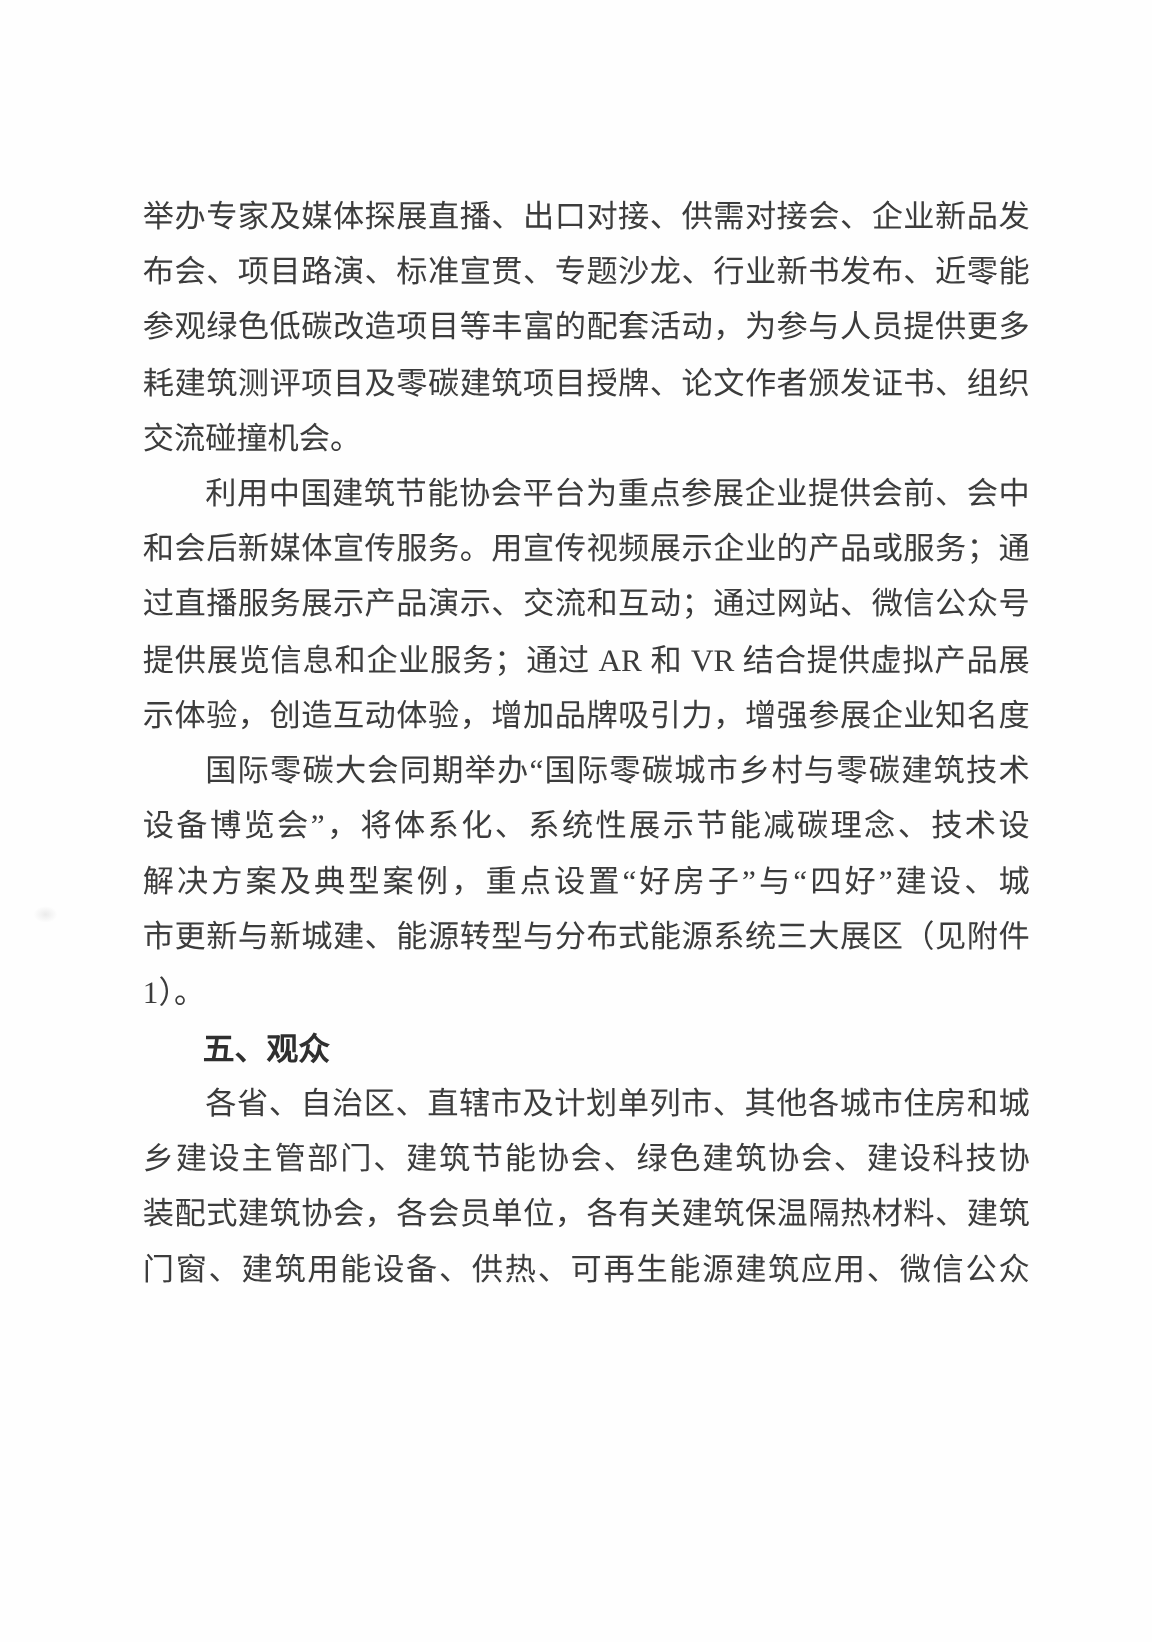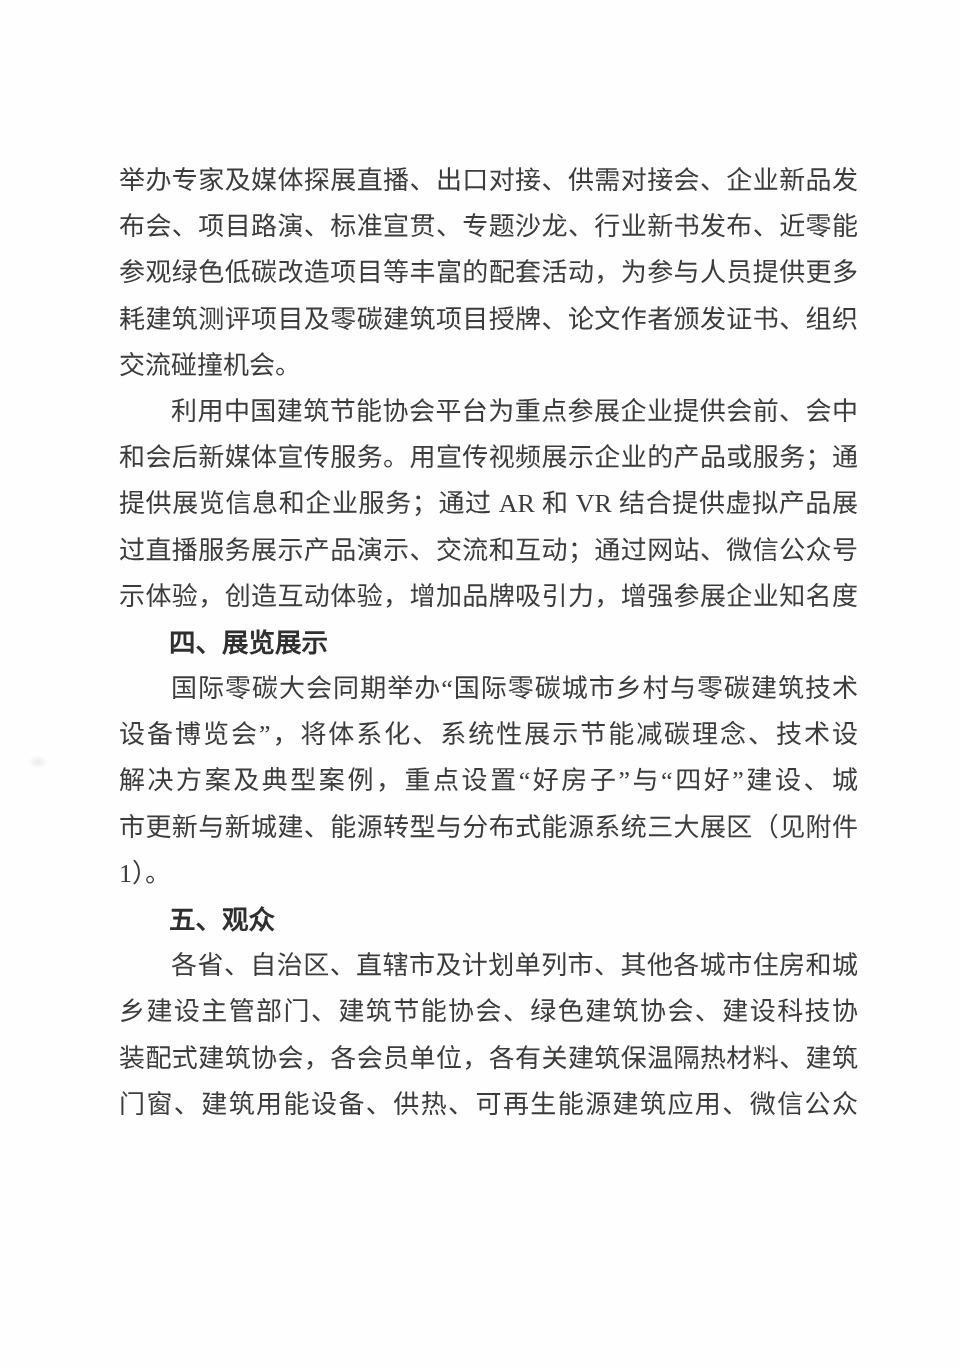--- a/index.html
+++ b/index.html
@@ -70,25 +70,24 @@
   <div class="text-block">
 
     <p class="line">举办专家及媒体探展直播、出口对接、供需对接会、企业新品发</p>
     <p class="line">布会、项目路演、标准宣贯、专题沙龙、行业新书发布、近零能</p>
     <p class="line">参观绿色低碳改造项目等丰富的配套活动，为参与人员提供更多</p>
     <p class="line">耗建筑测评项目及零碳建筑项目授牌、论文作者颁发证书、组织</p>
     <p class="line plain">交流碰撞机会。</p>
 
     <p class="line first">利用中国建筑节能协会平台为重点参展企业提供会前、会中</p>
     <p class="line">和会后新媒体宣传服务。用宣传视频展示企业的产品或服务；通</p>
+    <p class="line">过直播服务展示产品演示、交流和互动；通过网站、微信公众号</p>
     <p class="line">提供展览信息和企业服务；通过 AR 和 VR 结合提供虚拟产品展</p>
-    <p class="line">过直播服务展示产品演示、交流和互动；通过网站、微信公众号</p>
     <p class="line">示体验，创造互动体验，增加品牌吸引力，增强参展企业知名度</p>
 
-    <p class="line heading">四、展览展示</p>
 
     <p class="line first">国际零碳大会同期举办“国际零碳城市乡村与零碳建筑技术</p>
     <p class="line">设备博览会”，将体系化、系统性展示节能减碳理念、技术设备、</p>
     <p class="line">解决方案及典型案例，重点设置“好房子”与“四好”建设、城</p>
     <p class="line">市更新与新城建、能源转型与分布式能源系统三大展区（见附件</p>
     <p class="line plain">1）。</p>
 
     <p class="line heading">五、观众</p>
 
     <p class="line first">各省、自治区、直辖市及计划单列市、其他各城市住房和城</p>

